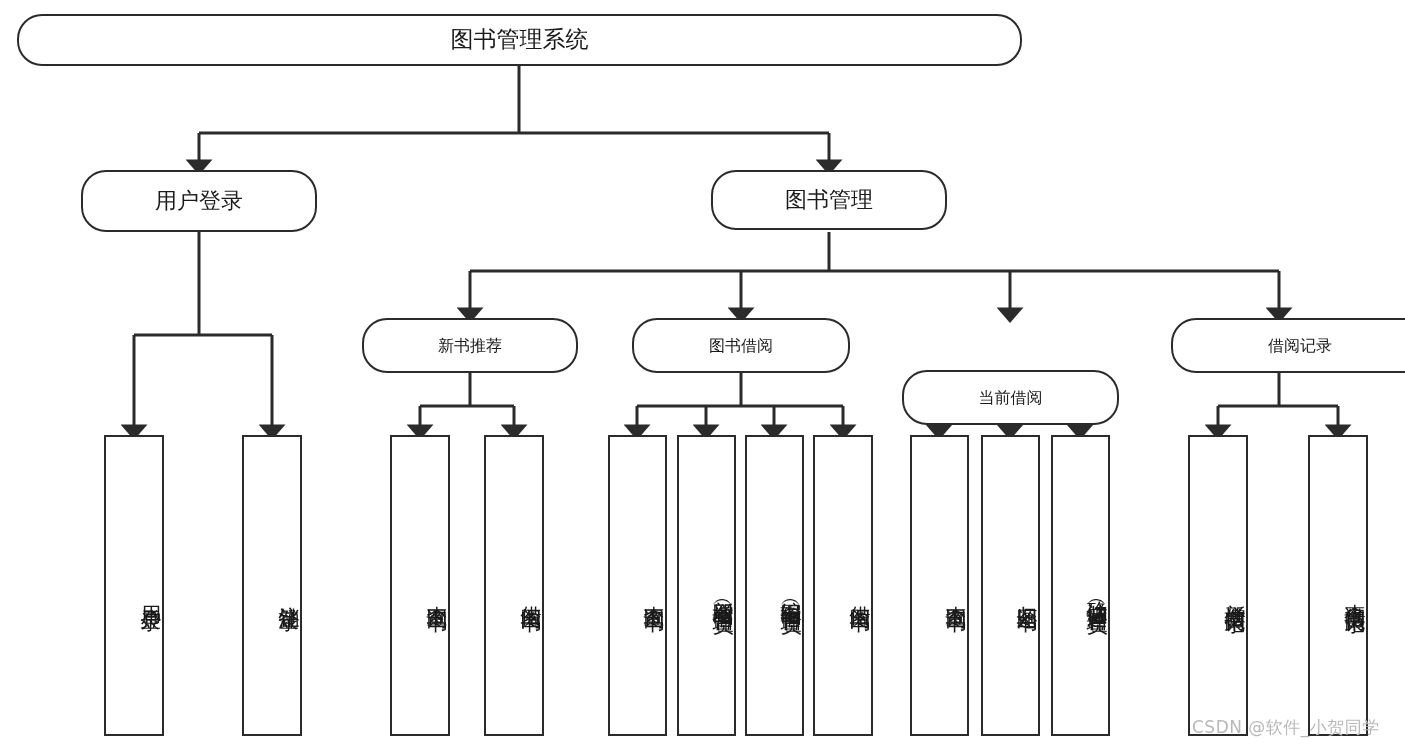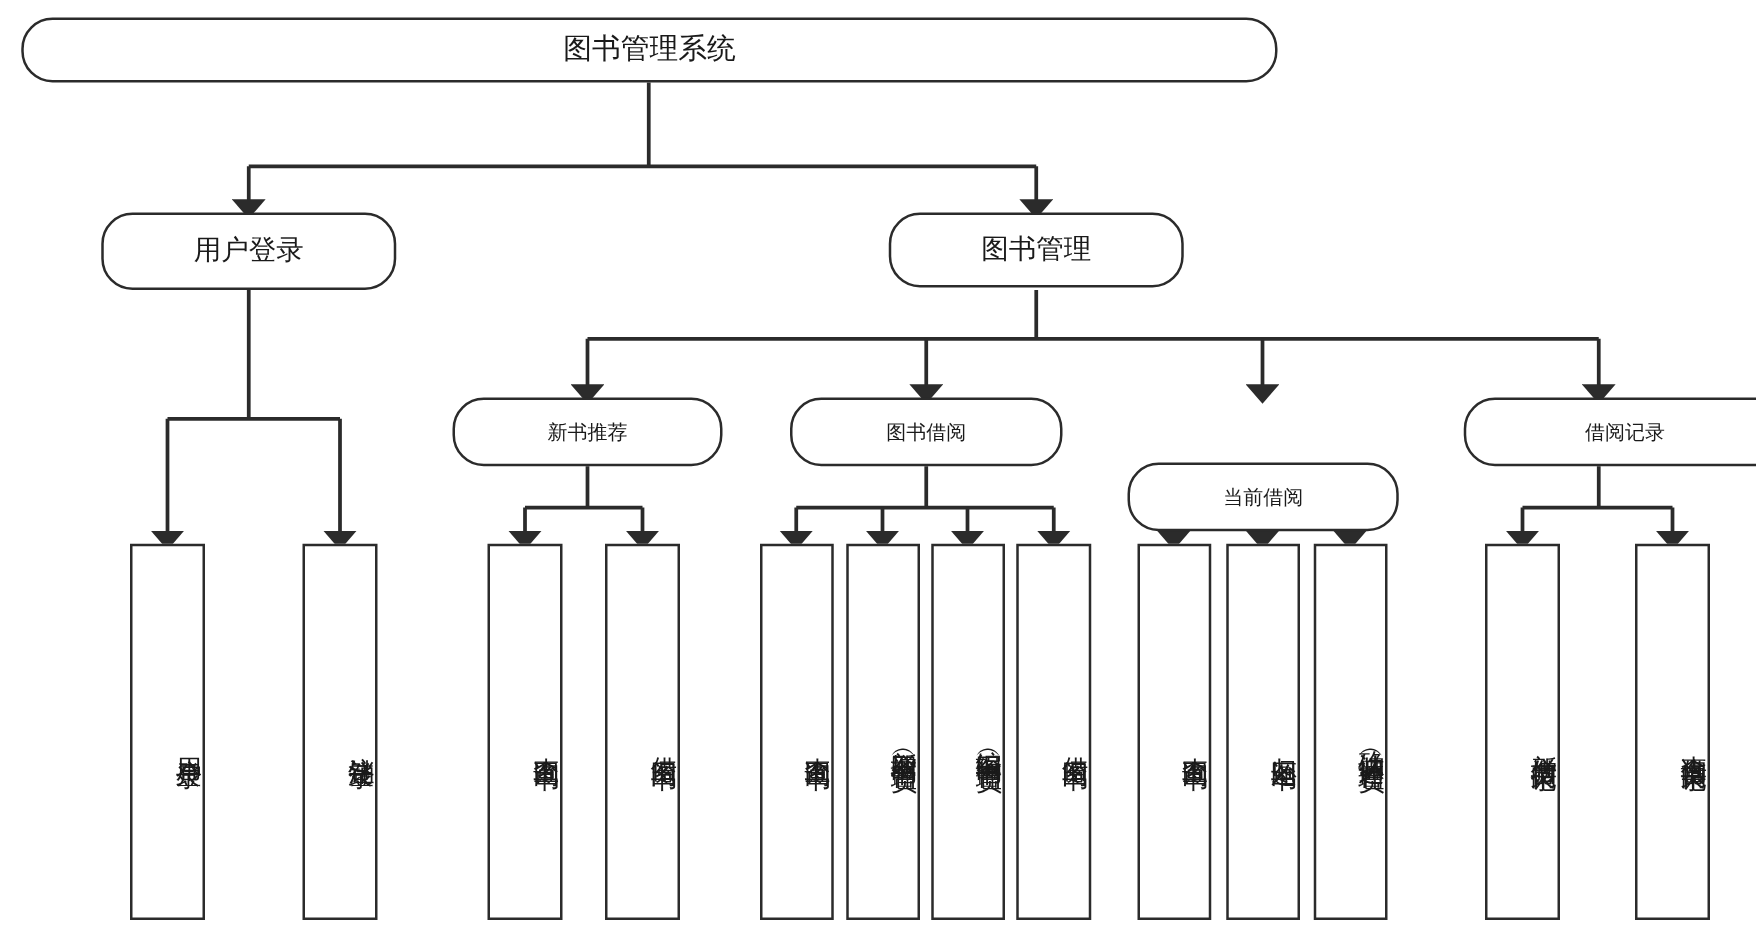--- a/index.html
+++ b/index.html
@@ -171,13 +171,14 @@
         <span class="node-label">确认归还（管理员）</span>
       </div>
       <div class="node leaf vertical" style="left: 1188px; top: 435px; width: 60px; height: 301px;">
         <span class="node-label">新增借阅记录</span>
       </div>
       <div class="node leaf vertical" style="left: 1308px; top: 435px; width: 60px; height: 301px;">
         <span class="node-label">查询借阅记录</span>
       </div>
     </div>
 
+  <div class="watermark" style="left: 1192px; top: 716px;">CSDN @软件_小贺同学</div>
 </div>
 
 </body></html>

